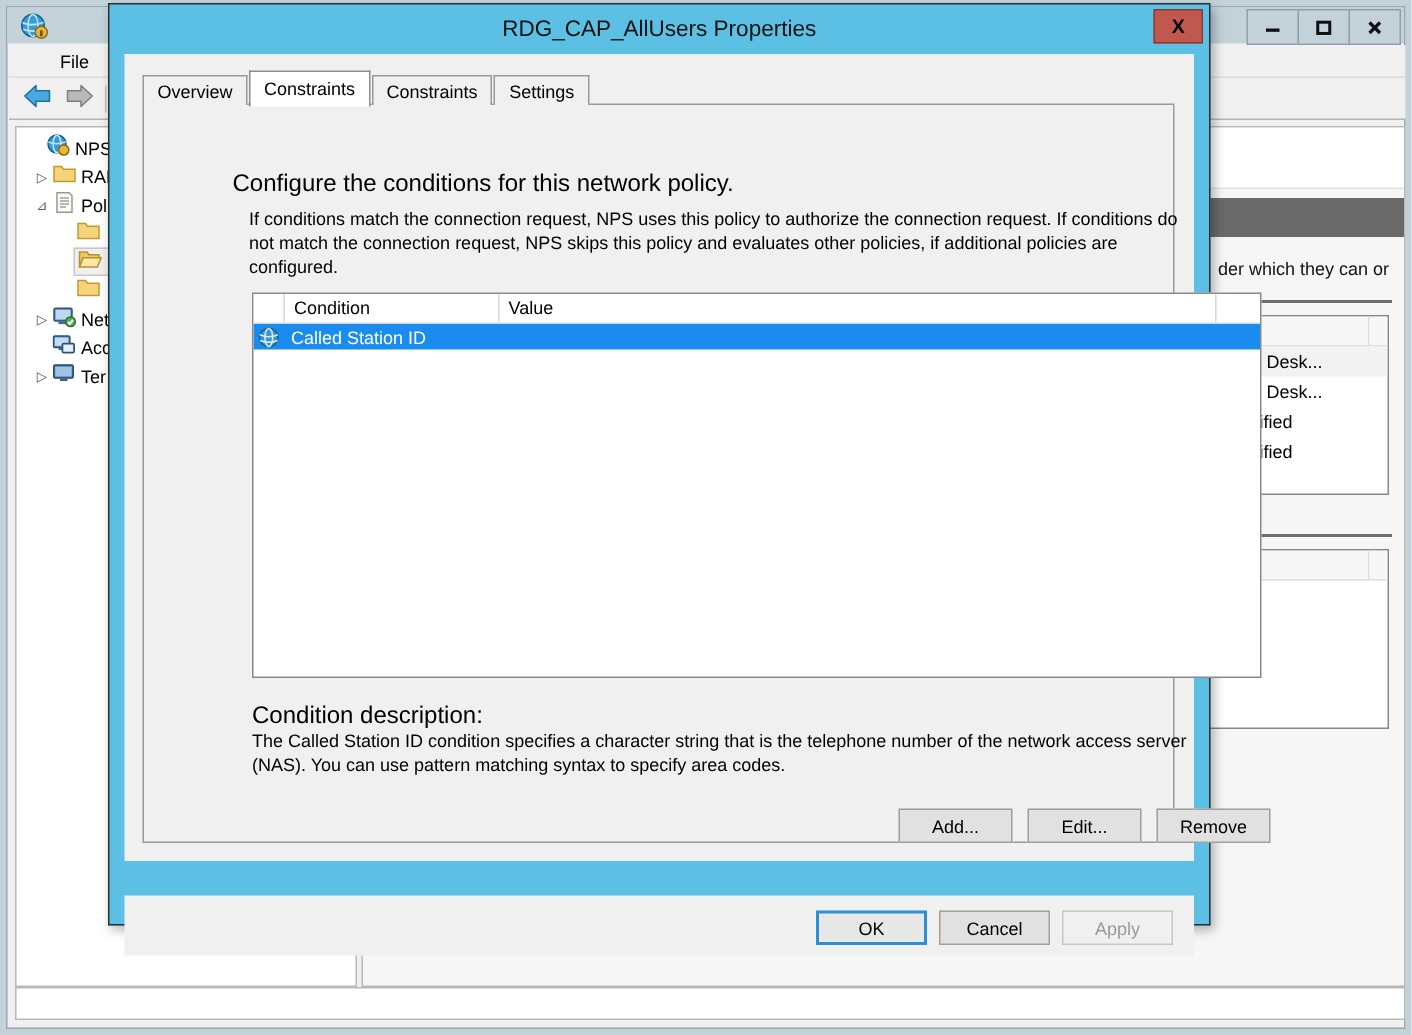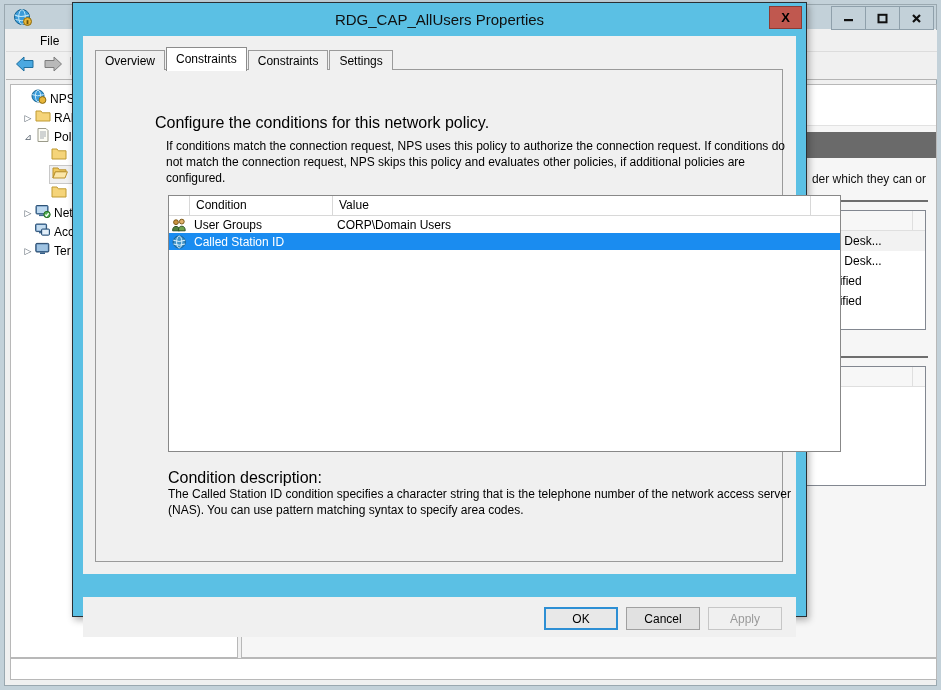--- a/index.html
+++ b/index.html
@@ -648,49 +648,42 @@
     <div class="intro-2">If conditions match the connection request, NPS uses this policy to authorize the connection request. If conditions do not match the connection request, NPS skips this policy and evaluates other policies, if additional policies are configured.</div>
 
     <div class="cond-list">
       <div class="cl-head">
         <div class="clh w-icon"></div>
         <div class="clh w-cond">Condition</div>
         <div class="clh w-val">Value</div>
       </div>
 
 
-      <div class="cl-row">
-        <span class="cl-ic">
-          <svg width="15" height="14" viewBox="0 0 15 14">
-            <circle cx="4" cy="4.2" r="2.4" fill="#c9923f" stroke="#7c5a19"></circle>
-            <path d="M0.6 12.8 q0 -4.4 3.4 -4.4 q3.4 0 3.4 4.4 Z" fill="#4f7f3f" stroke="#2f5226"></path>
-            <circle cx="9.8" cy="3.6" r="2.4" fill="#e0b06b" stroke="#7c5a19"></circle>
-            <path d="M6.4 12.8 q0 -4.6 3.4 -4.6 q3.4 0 3.4 4.6 Z" fill="#6ea34e" stroke="#2f5226"></path>
-          </svg>
-        </span>
-        <span class="cl-cond">User Groups</span>
-        <span class="cl-val">CORP\Domain Users</span>
-      </div>
 
       <div class="cl-row selected">
         <span class="cl-ic">
           <svg width="15" height="14" viewBox="0 0 15 14">
             <circle cx="7.2" cy="7" r="6.1" fill="#3f93c8" stroke="#1d5f8c"></circle>
             <ellipse cx="7.2" cy="7" rx="2.6" ry="6" fill="none" stroke="#d6eefc"></ellipse>
             <path d="M1.2 5.2 q6 2.6 12 0" stroke="#d6eefc" fill="none"></path>
             <path d="M1.4 9 q6 2.4 11.6 0" stroke="#d6eefc" fill="none"></path>
           </svg>
         </span>
         <span class="cl-cond">Called Station ID</span>
       </div>
     </div>
 
     <div class="cd-label">Condition description:</div>
     <div class="cd-text">The Called Station ID condition specifies a character string that is the telephone number of the network access server (NAS). You can use pattern matching syntax to specify area codes.</div>
 
+    <div class="cond-btns">
+      <button class="btn">Add...</button>
+      <button class="btn">Edit...</button>
+      <button class="btn">Remove</button>
+    </div>
   </div>
 
   <div class="dlg-footer">
     <div class="footer-btns">
       <button class="btn wide default">OK</button>
       <button class="btn wide">Cancel</button>
       <button class="btn wide disabled">Apply</button>
     </div>
   </div>
 </div>

